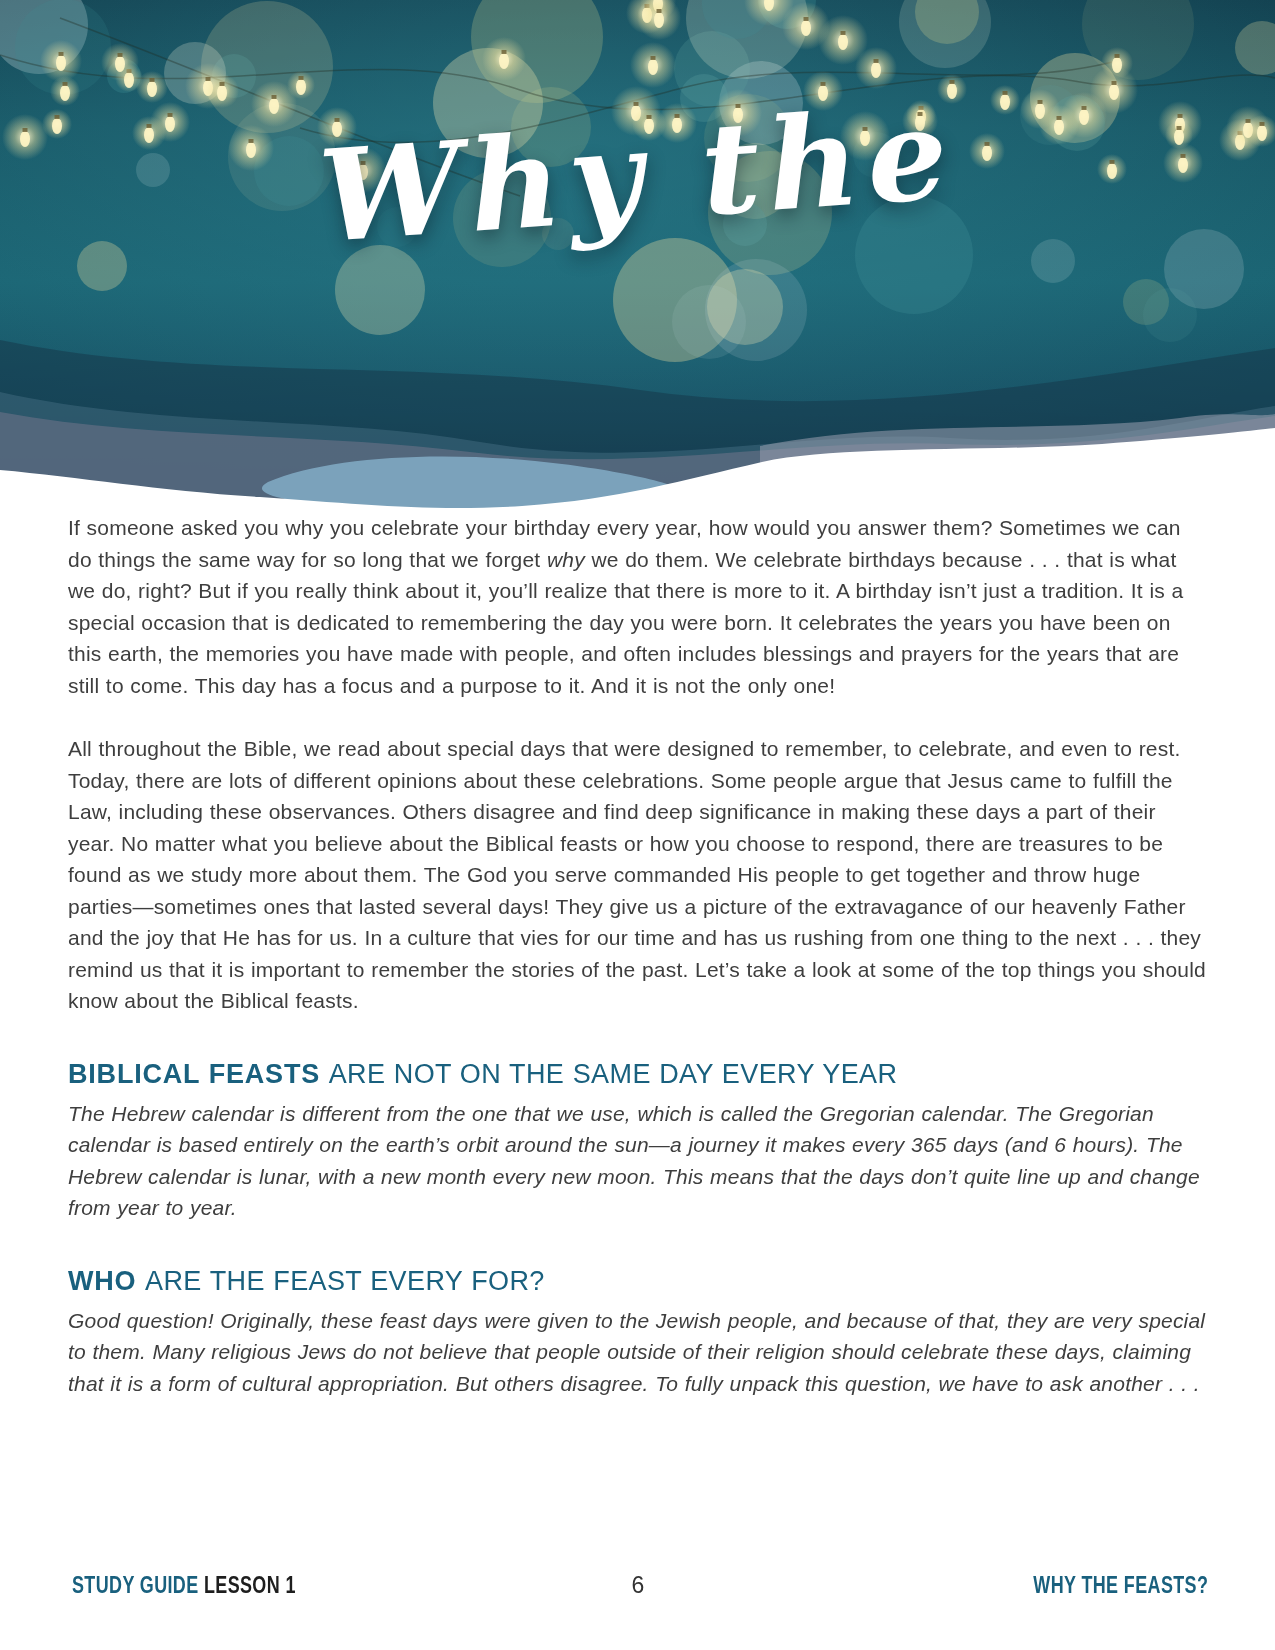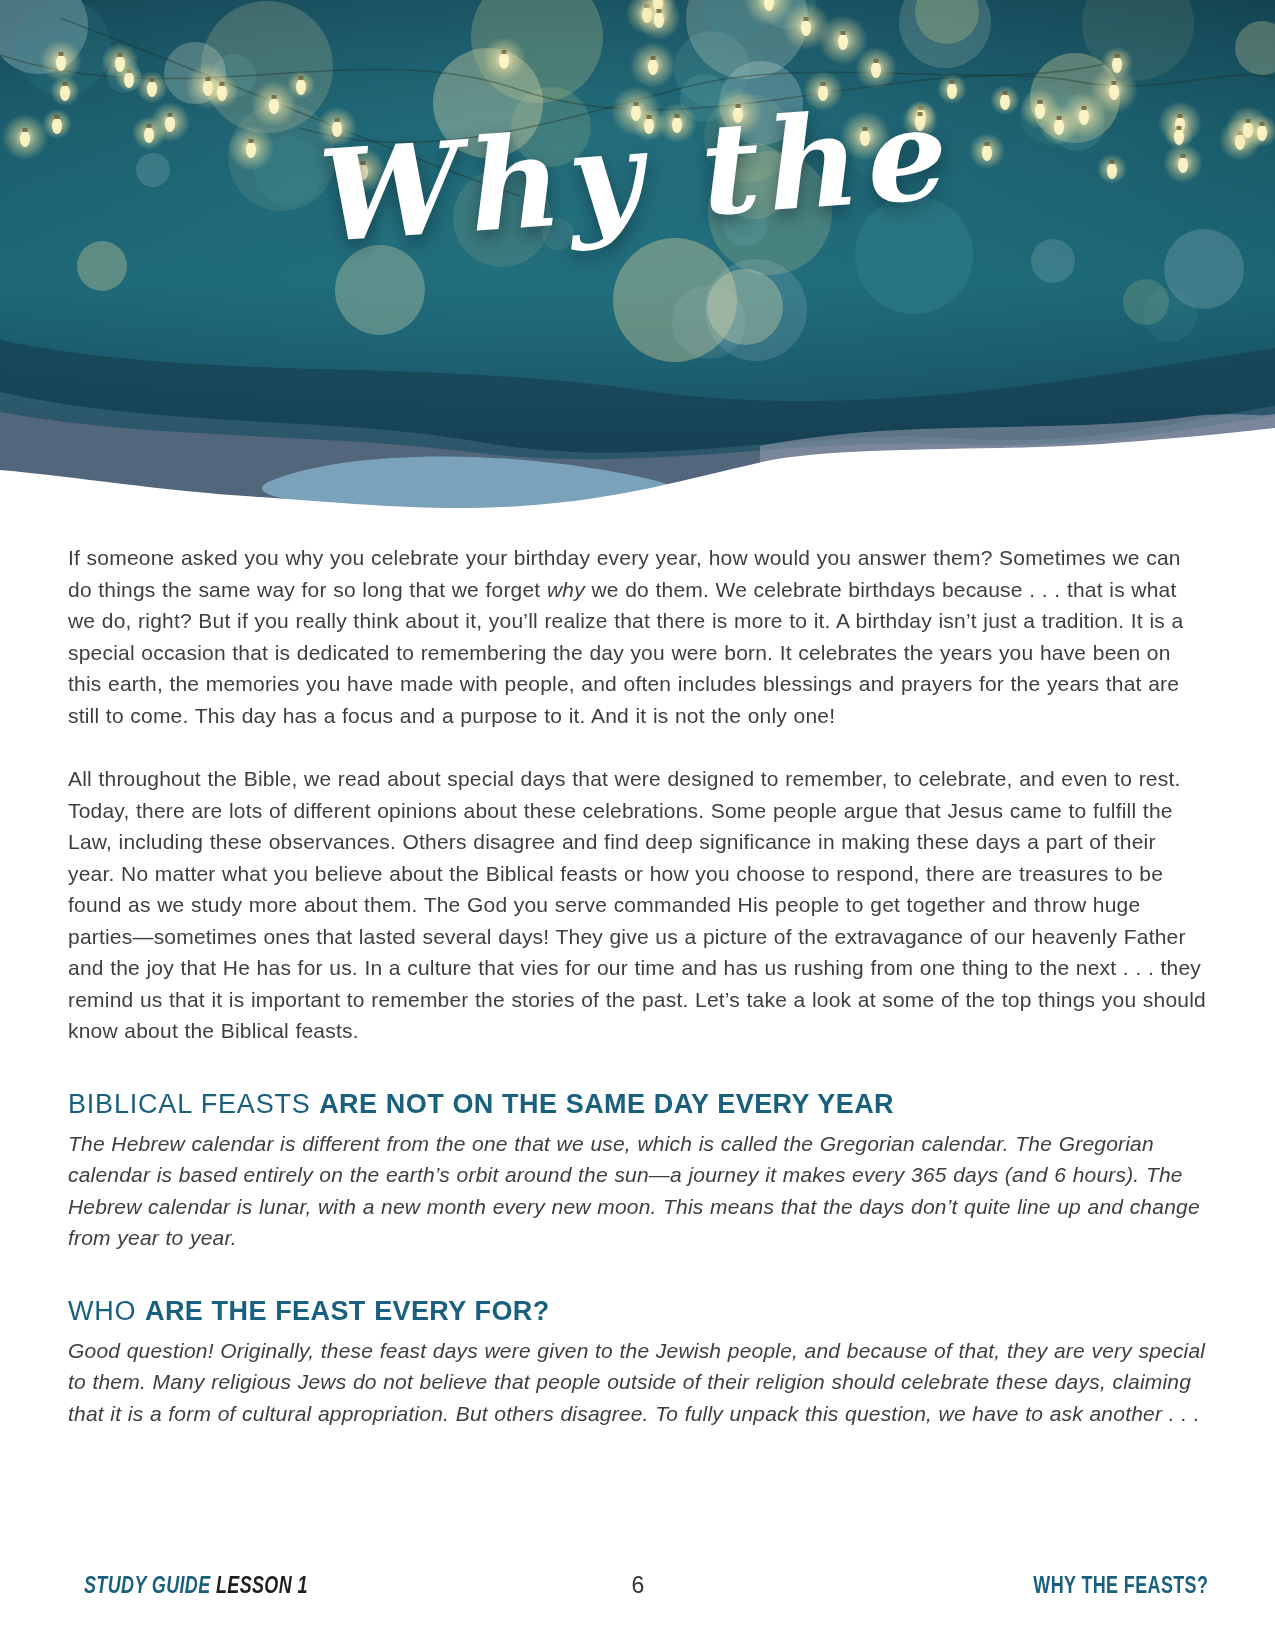--- a/index.html
+++ b/index.html
@@ -56,42 +56,42 @@
     top: 512px; left: 68px;
     width: 1140px;
     color: var(--body-text, #3e3e3e);
     font-size: 21px;
     line-height: 31.5px;
     font-weight: 300;
     letter-spacing: 0.2px;
     word-spacing: 0.5px;
   }
   .content p { margin: 0 0 32px 0; }
-  .content p:first-child { margin-top: 30px; }
+  .content p:first-child { }
   .content .ital { font-style: italic; }
   h2.section-heading {
     margin: 42px 0 8px 0;
     font-size: 27px;
     line-height: 1.15;
     color: var(--heading-teal, #19607e);
     font-weight: normal;
     letter-spacing: 0.4px;
   }
-  h2.section-heading .hb { font-weight: normal; letter-spacing: 0.8px; }
-  h2.section-heading .hr { margin-left: 0.32em; font-weight: 700; }
+  h2.section-heading .hb { font-weight: bold; letter-spacing: 0.8px; }
+  h2.section-heading .hr { margin-left: 0.32em; font-weight: 400; }
   .section-body { margin: 0 0 10px 0; font-style: italic; }
 
   
   .footer {
     position: absolute;
     left: 68px; right: 67px;
     top: 1572px;
     height: 34px;
   }
-  .footer .f-left  { position: absolute; left: 16px; top: 0; white-space: nowrap; font-style: italic; }
+  .footer .f-left  { position: absolute; left: 4px; top: 0; white-space: nowrap; }
   .footer .f-right { position: absolute; right: 0; top: 0; white-space: nowrap; text-align: center; }
   .footer .f-page  {
     position: absolute; left: 0; right: 0; top: 0;
     text-align: center;
     font-size: 23px;
     color: #333333;
     font-weight: 300;
   }
   .cond {
     display: inline-block;

